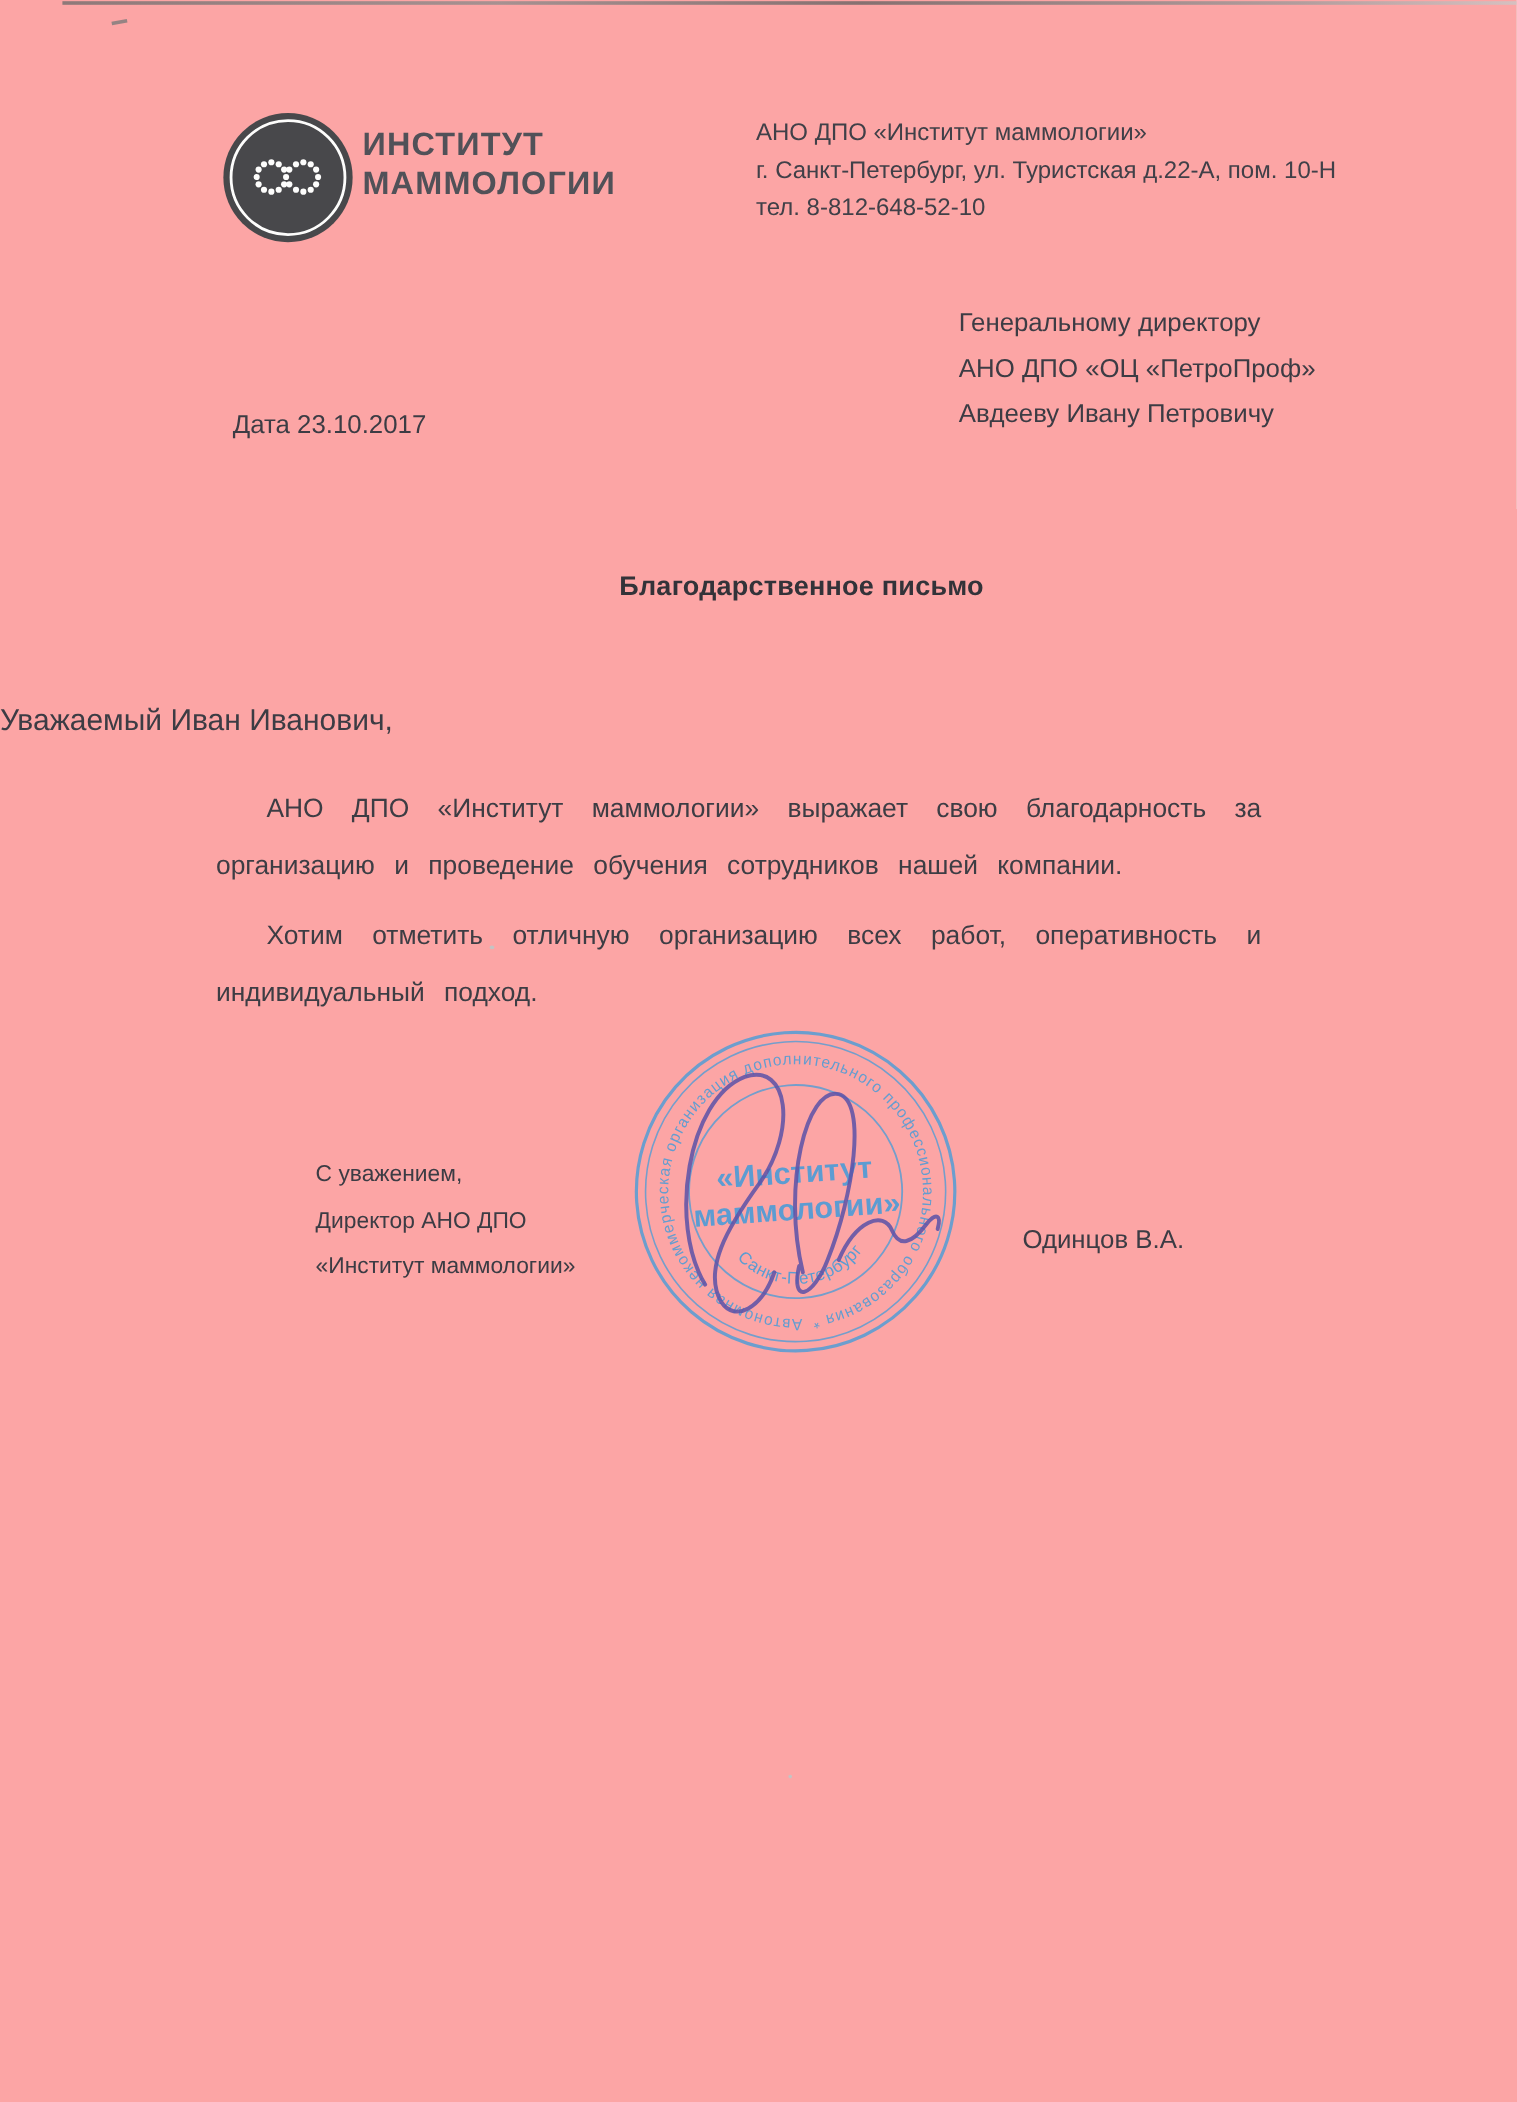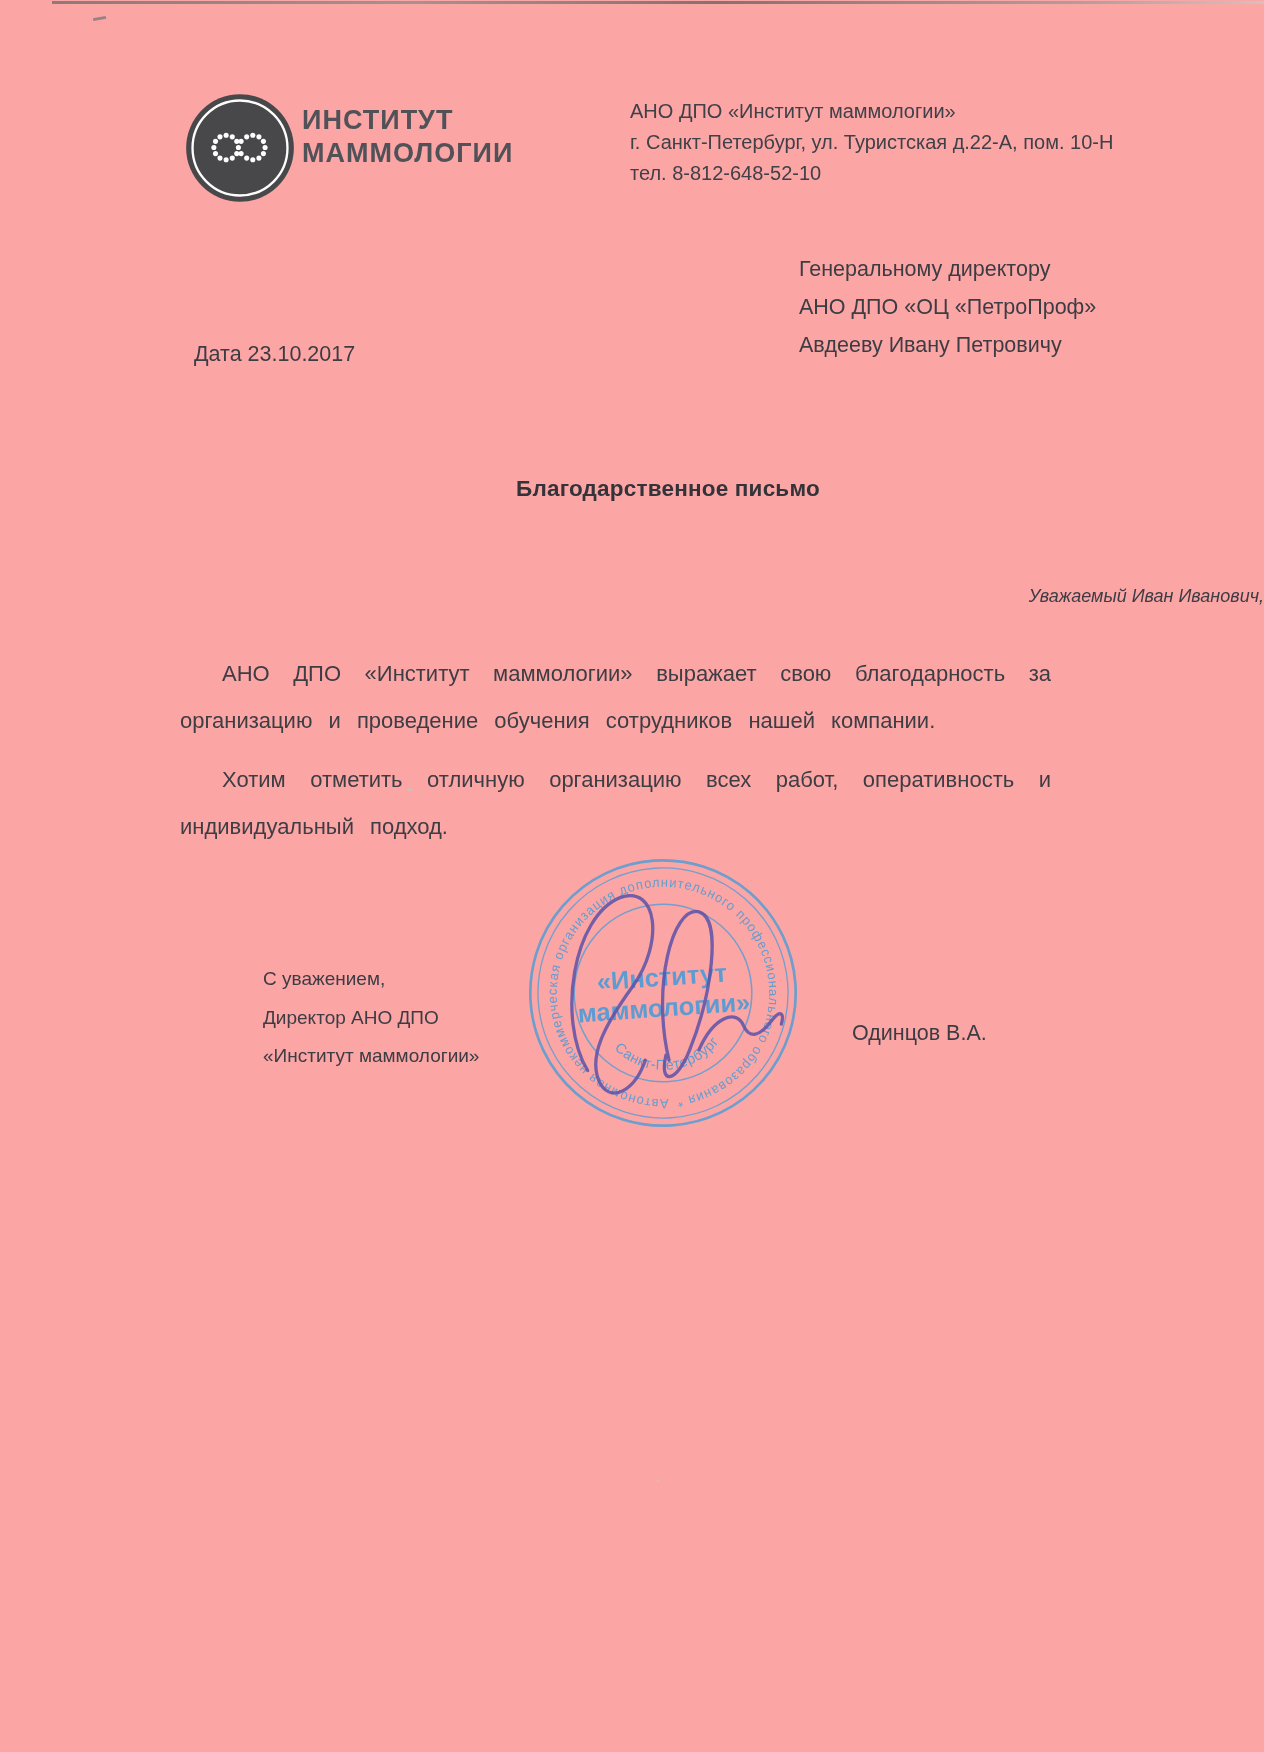--- a/index.html
+++ b/index.html
@@ -47,22 +47,22 @@
   }
 
   .date-line{top:342px;left:194px;font-size:21.5px;color:#3c3c44;}
 
   .doc-title{
     top:476px;left:0;width:1264px;text-align:center;
     font-size:22.5px;font-weight:700;color:#333339;letter-spacing:.2px;padding-left:36px;
   }
 
   .salutation{
-    top:586px;left:0;width:1264px;text-align:right;
-    font-size:18px;color:#3c3c44;font-style:italic;
+    top:586px;left:0;width:1264px;text-align:left;
+    font-size:25px;color:#3c3c44;
   }
 
   .body-text{
     top:638px;left:168px;width:895px;
     font-size:22px;line-height:47px;color:#3d3d44;
   }
   .body-text p{
     margin:12px;text-align:justify;text-indent:42px;
     word-spacing:10px;
   }

